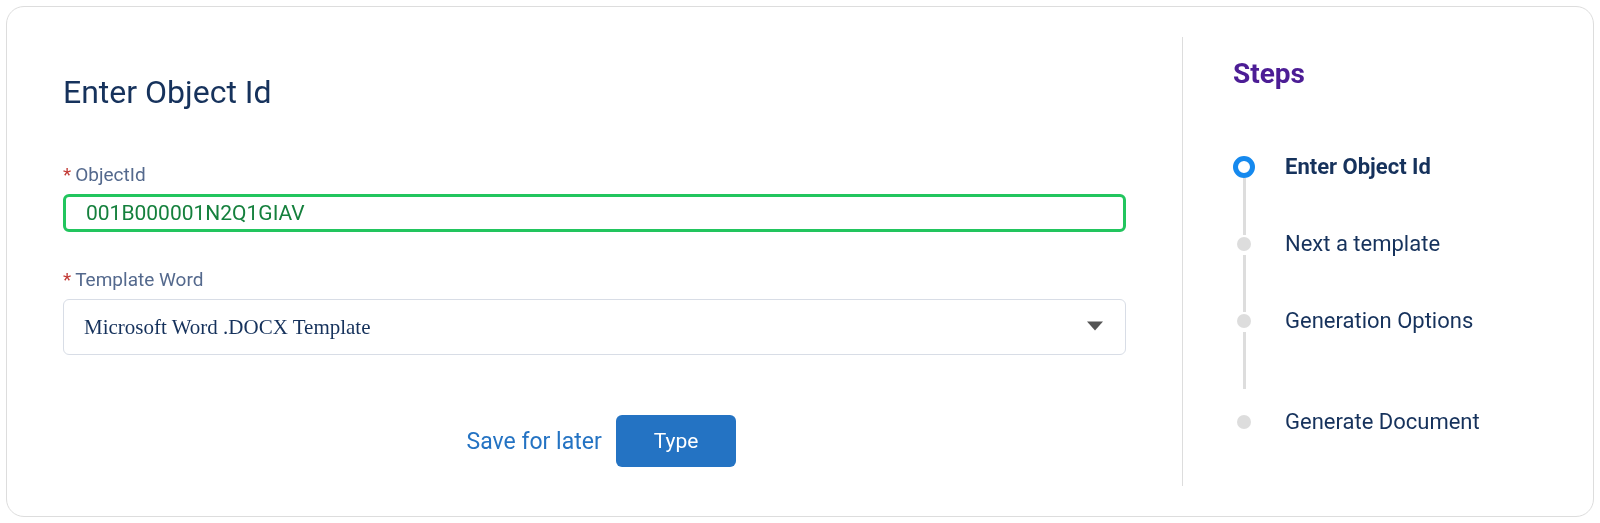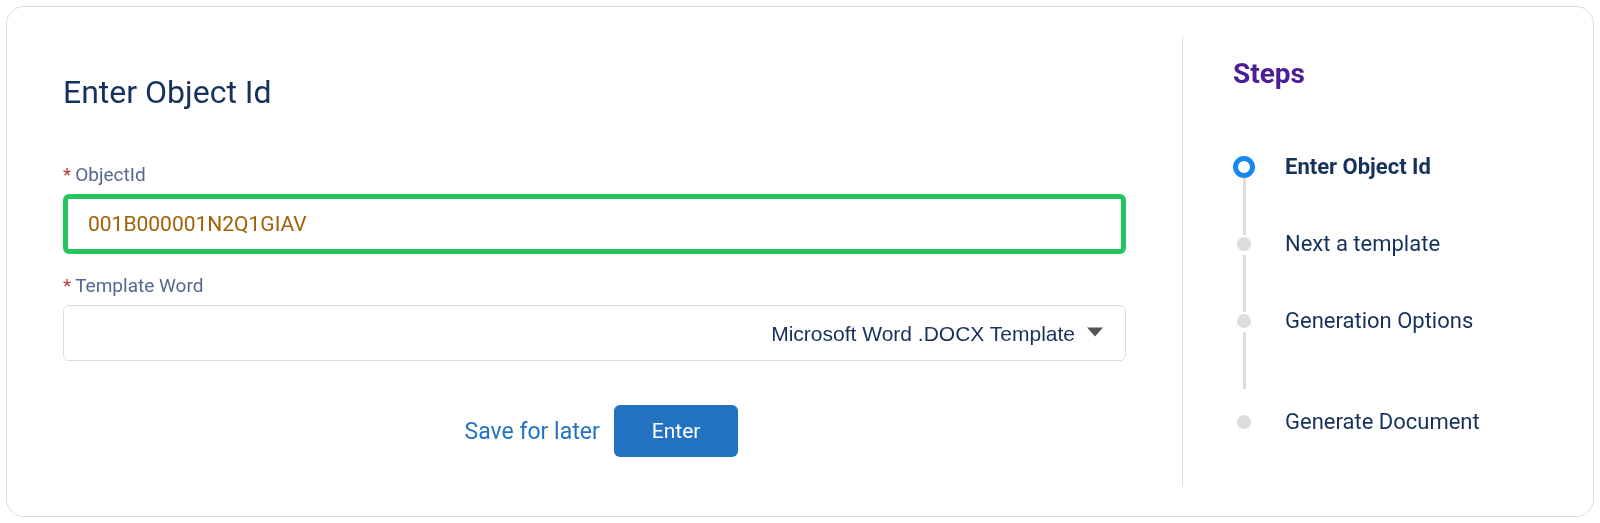--- a/index.html
+++ b/index.html
@@ -39,60 +39,59 @@
       margin-bottom: 12px;
       margin-top: -20px;
     }
     .title-underline {
       width: 100px;
       height: 2px;
       background: #16325c;
       margin-bottom: 40px;
     }
     .field-group {
-      margin-bottom: 20px;
+      margin-bottom: 36px;
     }
     .field-label {
       font-size: 19px;
       color: #54698d;
       margin-bottom: 8px;
       display: block;
     }
     .required-asterisk {
       color: #c23934;
       margin-right: 4px;
     }
     .text-input {
       width: 100%;
-      height: 60px;
-      border: 5px solid #22c55e;
+      height: 38px;
+      border: 3px solid #22c55e;
       border-radius: 6px;
       padding: 0 20px;
       font-size: 21px;
-      color: #a16207;
+      color: #15803d;
       font-family: inherit;
     }
     .select-wrapper {
       position: relative;
       width: 100%;
     }
     .select-input {
       width: 100%;
       height: 56px;
       border: 1px solid #d8dde6;
       border-radius: 6px;
       padding: 0 50px 0 20px;
       font-size: 21px;
       color: #16325c;
-      font-family: Liberation Sans, sans-serif;
+      font-family: Liberation Serif, serif;
       appearance: none;
       -webkit-appearance: none;
       background: #ffffff;
       cursor: pointer;
-      text-align: right;
     }
     .select-caret {
       position: absolute;
       right: 22px;
       top: 50%;
       transform: translateY(-50%);
       pointer-events: none;
     }
     .footer-actions {
       display: flex;
@@ -204,21 +203,21 @@
         <span class="select-caret">
           <svg width="18" height="12" viewBox="0 0 18 12">
               <path d="M1 1 L9 10 L17 1 Z" fill="#555"></path>
             </svg>
         </span>
       </div>
     </div>
 
     <div class="footer-actions">
       <button class="link-button">Save for later</button>
-      <button class="primary-button">Enter</button>
+      <button class="primary-button">Type</button>
     </div>
   </div>
 
   <div class="side-panel">
     <h2 class="steps-title">Steps</h2>
     <ul class="steps-list">
       <li class="step-item">
         <div class="step-connector"></div>
         <div class="step-marker active"></div>
         <span class="step-label active">Enter Object Id</span>

